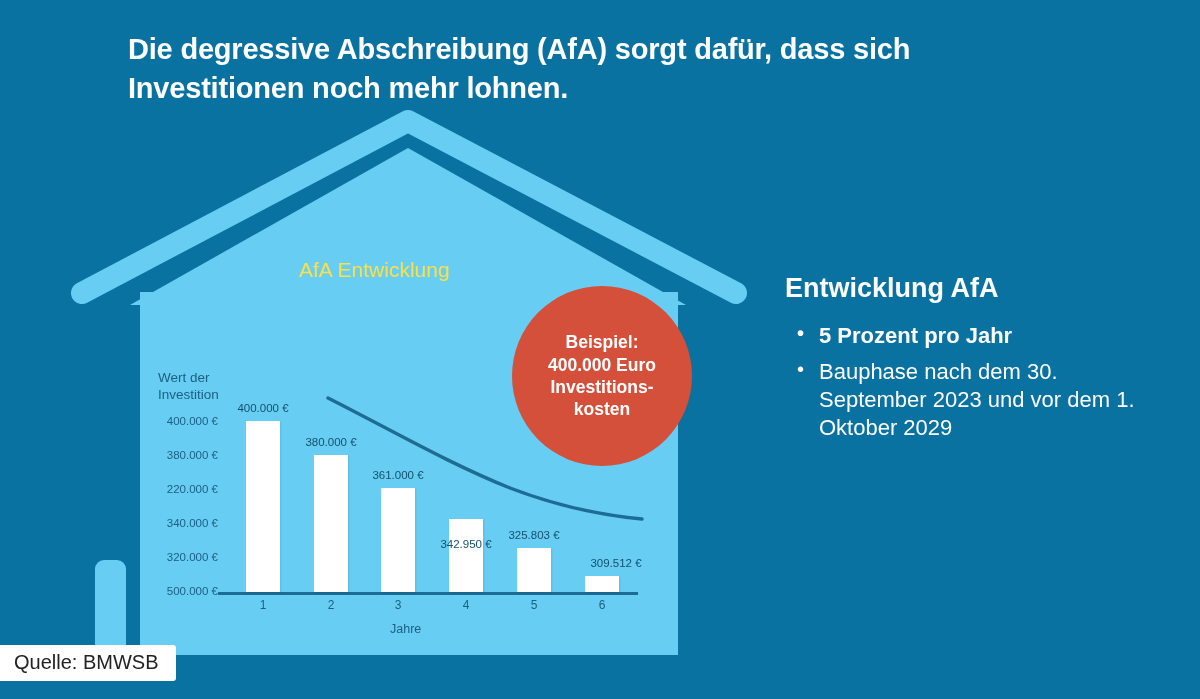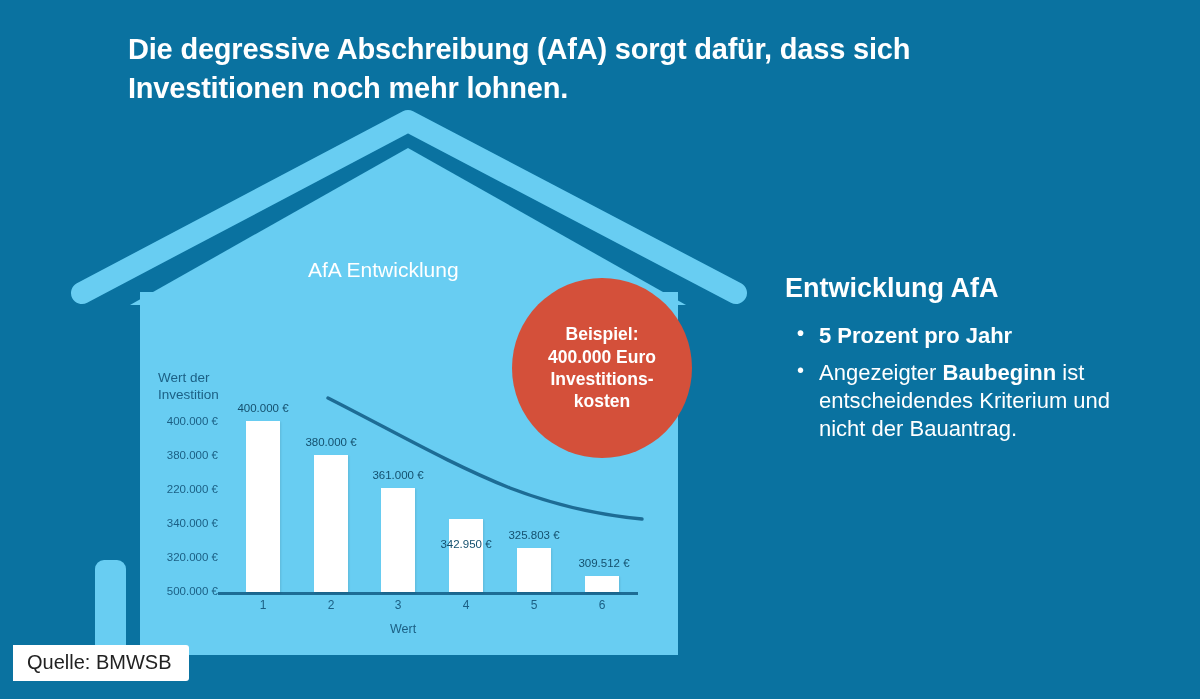--- a/index.html
+++ b/index.html
@@ -29,22 +29,22 @@
     position:absolute;left:95px;top:560px;width:31px;height:95px;
     background:#68cdf2;border-radius:9px 9px 0 0;
   }
   .floor-band{
     position:absolute;left:0;top:655px;width:1200px;height:44px;
     background:#0a72a0;
   }
 
   
   .chart-title{
-    position:absolute;left:308px;top:258px;
-    color:#ffffff;font-size:21px;font-weight:normal;text-align:center;
+    position:absolute;left:299px;top:258px;
+    color:#fde047;font-size:21px;font-weight:normal;text-align:center;
   }
   .axis-title{
     position:absolute;left:158px;top:370px;width:90px;
     color:#1b5f84;font-size:13.5px;line-height:1.25;font-weight:normal;
   }
   .x-title{
     position:absolute;left:390px;top:622px;
     color:#1b5f84;font-size:12.5px;
   }
   .ytick{
@@ -64,21 +64,21 @@
     text-align:center;white-space:nowrap;
   }
   .xtick{
     position:absolute;color:#1b5f84;font-size:12px;
     text-align:center;white-space:nowrap;
   }
   .curve{position:absolute;left:300px;top:380px;width:360px;height:150px;}
 
   
   .circle{
-    position:absolute;left:512px;top:278px;width:180px;height:180px;
+    position:absolute;left:512px;top:286px;width:180px;height:180px;
     border-radius:50%;background:#d4503a;
     display:flex;align-items:center;justify-content:center;
   }
   .circle-text{
     color:#ffffff;font-weight:bold;font-size:17.5px;line-height:1.28;
     text-align:center;
   }
 
   
   .panel{position:absolute;left:785px;top:272px;width:375px;color:#ffffff;}
@@ -94,21 +94,21 @@
     font-size:22px;line-height:1.28;font-weight:normal;
   }
   .bullets li::before{
     content:"\2022";position:absolute;left:4px;top:-1px;font-size:20px;
   }
   .bullets li.b{font-weight:bold;}
   .bullets li b{font-weight:bold;}
 
   
   .source{
-    position:absolute;left:13px;top:645px;padding:6px 18px 7px 14px;
+    position:absolute;left:0;top:645px;padding:6px 18px 7px 14px;
     background:#ffffff;color:#222222;font-size:20px;
     border-radius:0 3px 3px 0;
   }
 </style>
 </head>
 <body>
 
 <div class="stage">
 
   <div class="headline">Die degressive Abschreibung (AfA) sorgt dafür, dass sich Investitionen noch mehr lohnen.</div>
@@ -140,51 +140,49 @@
   <div class="bar" style="left:381px;top:488px;width:34px;height:104px;"></div>
   <div class="bar" style="left:449px;top:519px;width:34px;height:73px;"></div>
   <div class="bar" style="left:517px;top:548px;width:34px;height:44px;"></div>
   <div class="bar" style="left:585px;top:576px;width:34px;height:16px;"></div>
 
   <div class="barlabel" style="left:208px;top:402px;width:110px;">400.000 €</div>
   <div class="barlabel" style="left:276px;top:436px;width:110px;">380.000 €</div>
   <div class="barlabel" style="left:343px;top:469px;width:110px;">361.000 €</div>
   <div class="barlabel" style="left:411px;top:500px;width:110px;margin-top:38px;">342.950 €</div>
   <div class="barlabel" style="left:479px;top:529px;width:110px;">325.803 €</div>
-  <div class="barlabel" style="left:549px;top:557px;width:110px;">309.512 €</div>
+  <div class="barlabel" style="left:561px;top:557px;width:110px;">309.512 €</div>
 
   <div class="xtick" style="left:233px;top:598px;width:60px;">1</div>
   <div class="xtick" style="left:301px;top:598px;width:60px;">2</div>
   <div class="xtick" style="left:368px;top:598px;width:60px;">3</div>
   <div class="xtick" style="left:436px;top:598px;width:60px;">4</div>
   <div class="xtick" style="left:504px;top:598px;width:60px;">5</div>
   <div class="xtick" style="left:572px;top:598px;width:60px;">6</div>
 
-  <div class="x-title">Wert</div>
+  <div class="x-title">Jahre</div>
 
   <svg class="curve" viewBox="0 0 360 150">
     <path d="M 28 18 C 95 52, 150 84, 210 108 C 262 128, 310 136, 342 139" fill="none" stroke="#1d6c95" stroke-width="3.4" stroke-linecap="round"></path>
   </svg>
 
   <div class="circle">
     <div class="circle-text">
       <div>Beispiel:</div>
       <div>400.000 Euro</div>
       <div>Investitions-</div>
       <div>kosten</div>
     </div>
   </div>
 
   <div class="floor-band"></div>
 
   <div class="panel">
     <h2>Entwicklung AfA</h2>
     <ul class="bullets">
       <li class="b">5 Prozent pro Jahr</li>
-    </ul>
-    <ul class="bullets">
-      <li><span>Angezeigter </span><b>Baubeginn</b><span> ist entscheidendes Kriterium und nicht der Bauantrag.</span></li>
+      <li>Bauphase nach dem 30. September 2023 und vor dem 1. Oktober 2029</li>
     </ul>
   </div>
 
   <div class="source">Quelle: BMWSB</div>
 
 </div>
 
 </body></html>

